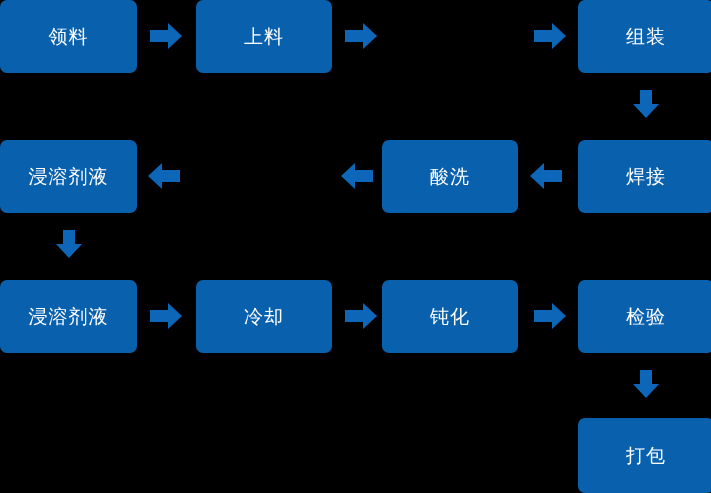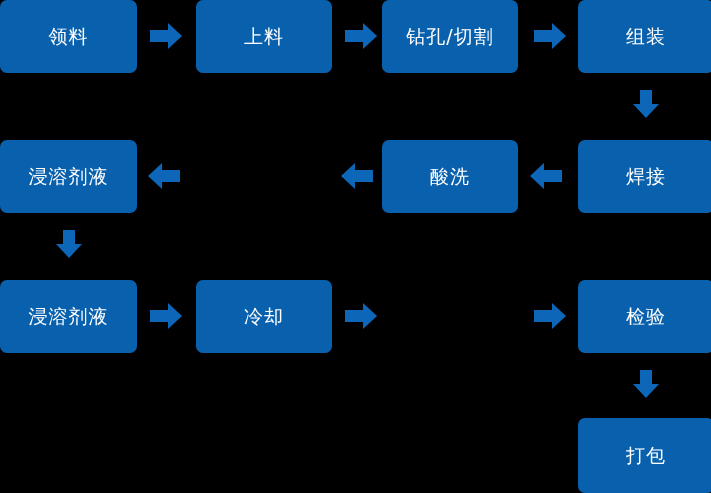--- a/index.html
+++ b/index.html
@@ -94,40 +94,40 @@
 </head>
 <body>
 
 <div id="flowchart">
     <div class="node" style="left: 0px; top: 0px; width: 137px; height: 73px;">
       <span>领料</span>
     </div>
     <div class="node" style="left: 196px; top: 0px; width: 136px; height: 73px;">
       <span>上料</span>
     </div>
-    <div class="node" style="left: 382px; top: 0px; width: 136px; height: 73px;">
-      <span>钻孔/切割</span>
-    </div>
     <div class="node" style="left: 578px; top: 0px; width: 136px; height: 73px;">
       <span>组装</span>
     </div>
     <div class="node" style="left: 578px; top: 140px; width: 136px; height: 73px;">
       <span>焊接</span>
     </div>
     <div class="node" style="left: 382px; top: 140px; width: 136px; height: 73px;">
       <span>酸洗</span>
     </div>
     <div class="node" style="left: 0px; top: 140px; width: 137px; height: 73px;">
       <span>浸溶剂液</span>
     </div>
     <div class="node" style="left: 0px; top: 280px; width: 137px; height: 73px;">
       <span>浸溶剂液</span>
     </div>
     <div class="node" style="left: 196px; top: 280px; width: 136px; height: 73px;">
       <span>冷却</span>
+    </div>
+    <div class="node" style="left: 382px; top: 280px; width: 136px; height: 73px;">
+      <span>钝化</span>
     </div>
     <div class="node" style="left: 578px; top: 280px; width: 136px; height: 73px;">
       <span>检验</span>
     </div>
     <div class="node" style="left: 578px; top: 418px; width: 136px; height: 75px;">
       <span>打包</span>
     </div>
     <div class="arrow right" style="left: 150px; top: 23px; width: 32px; height: 26px;">
       <span class="shaft"></span>
       <span class="head"></span>

